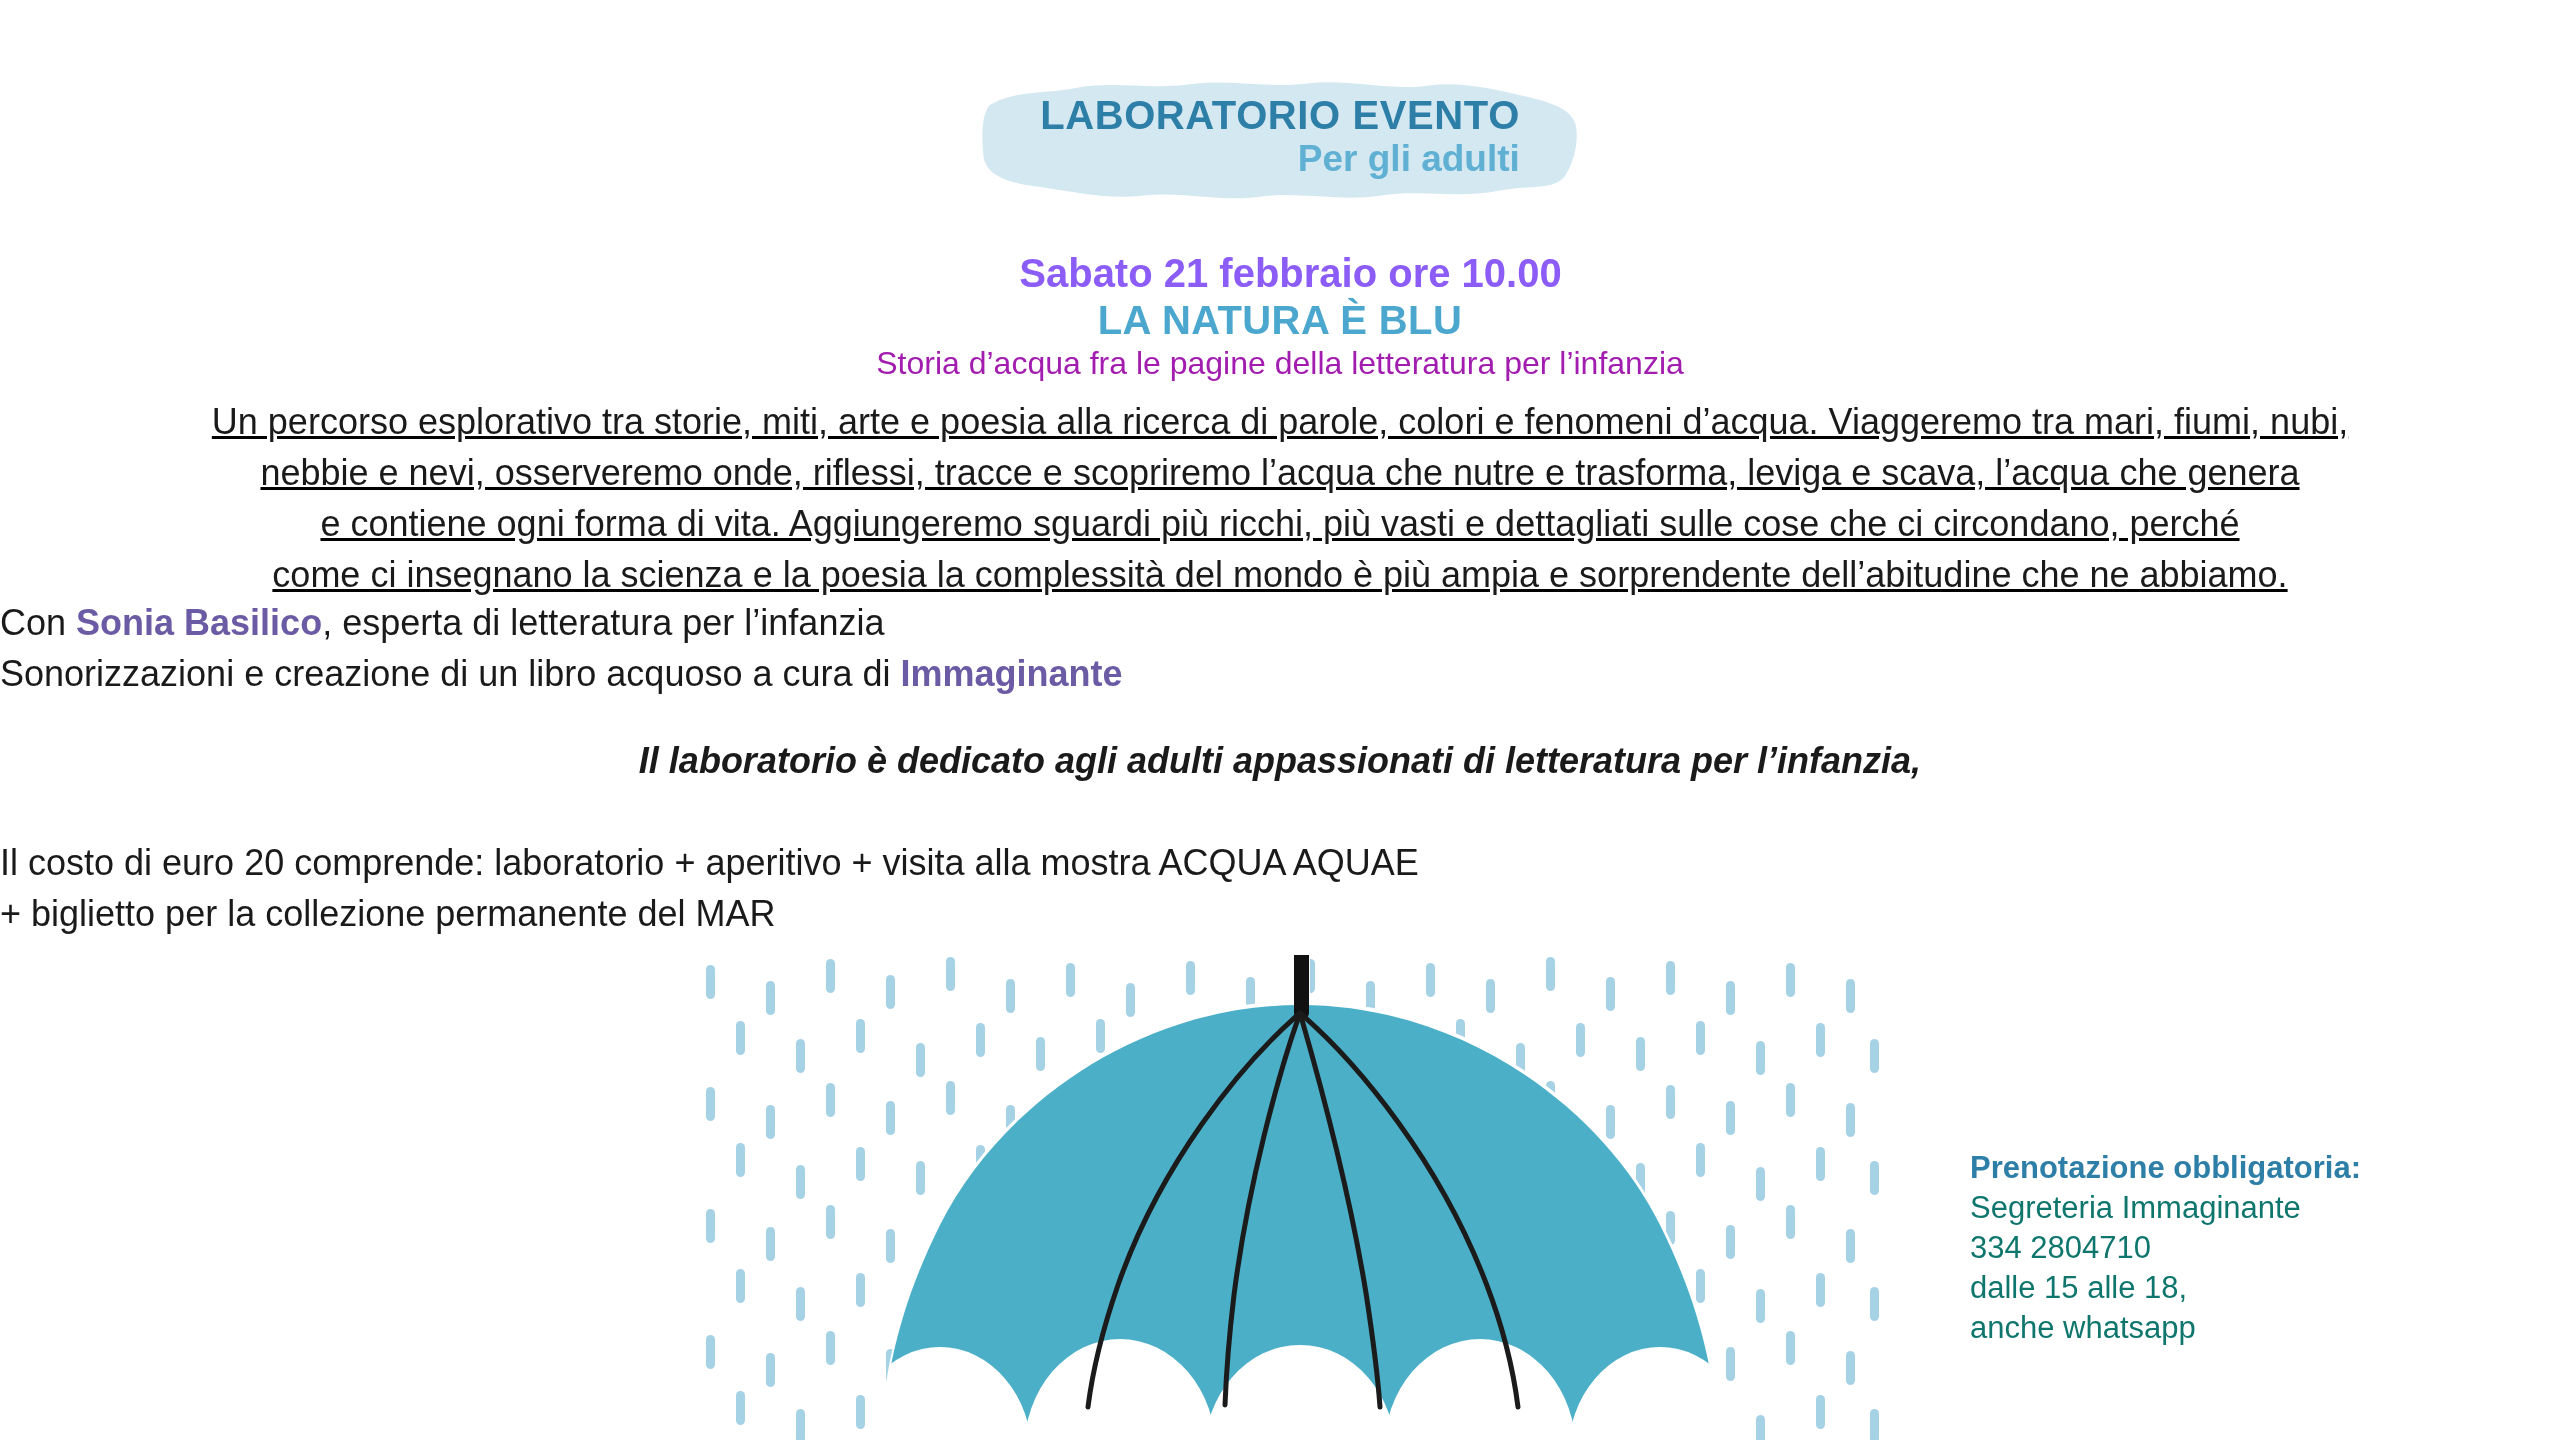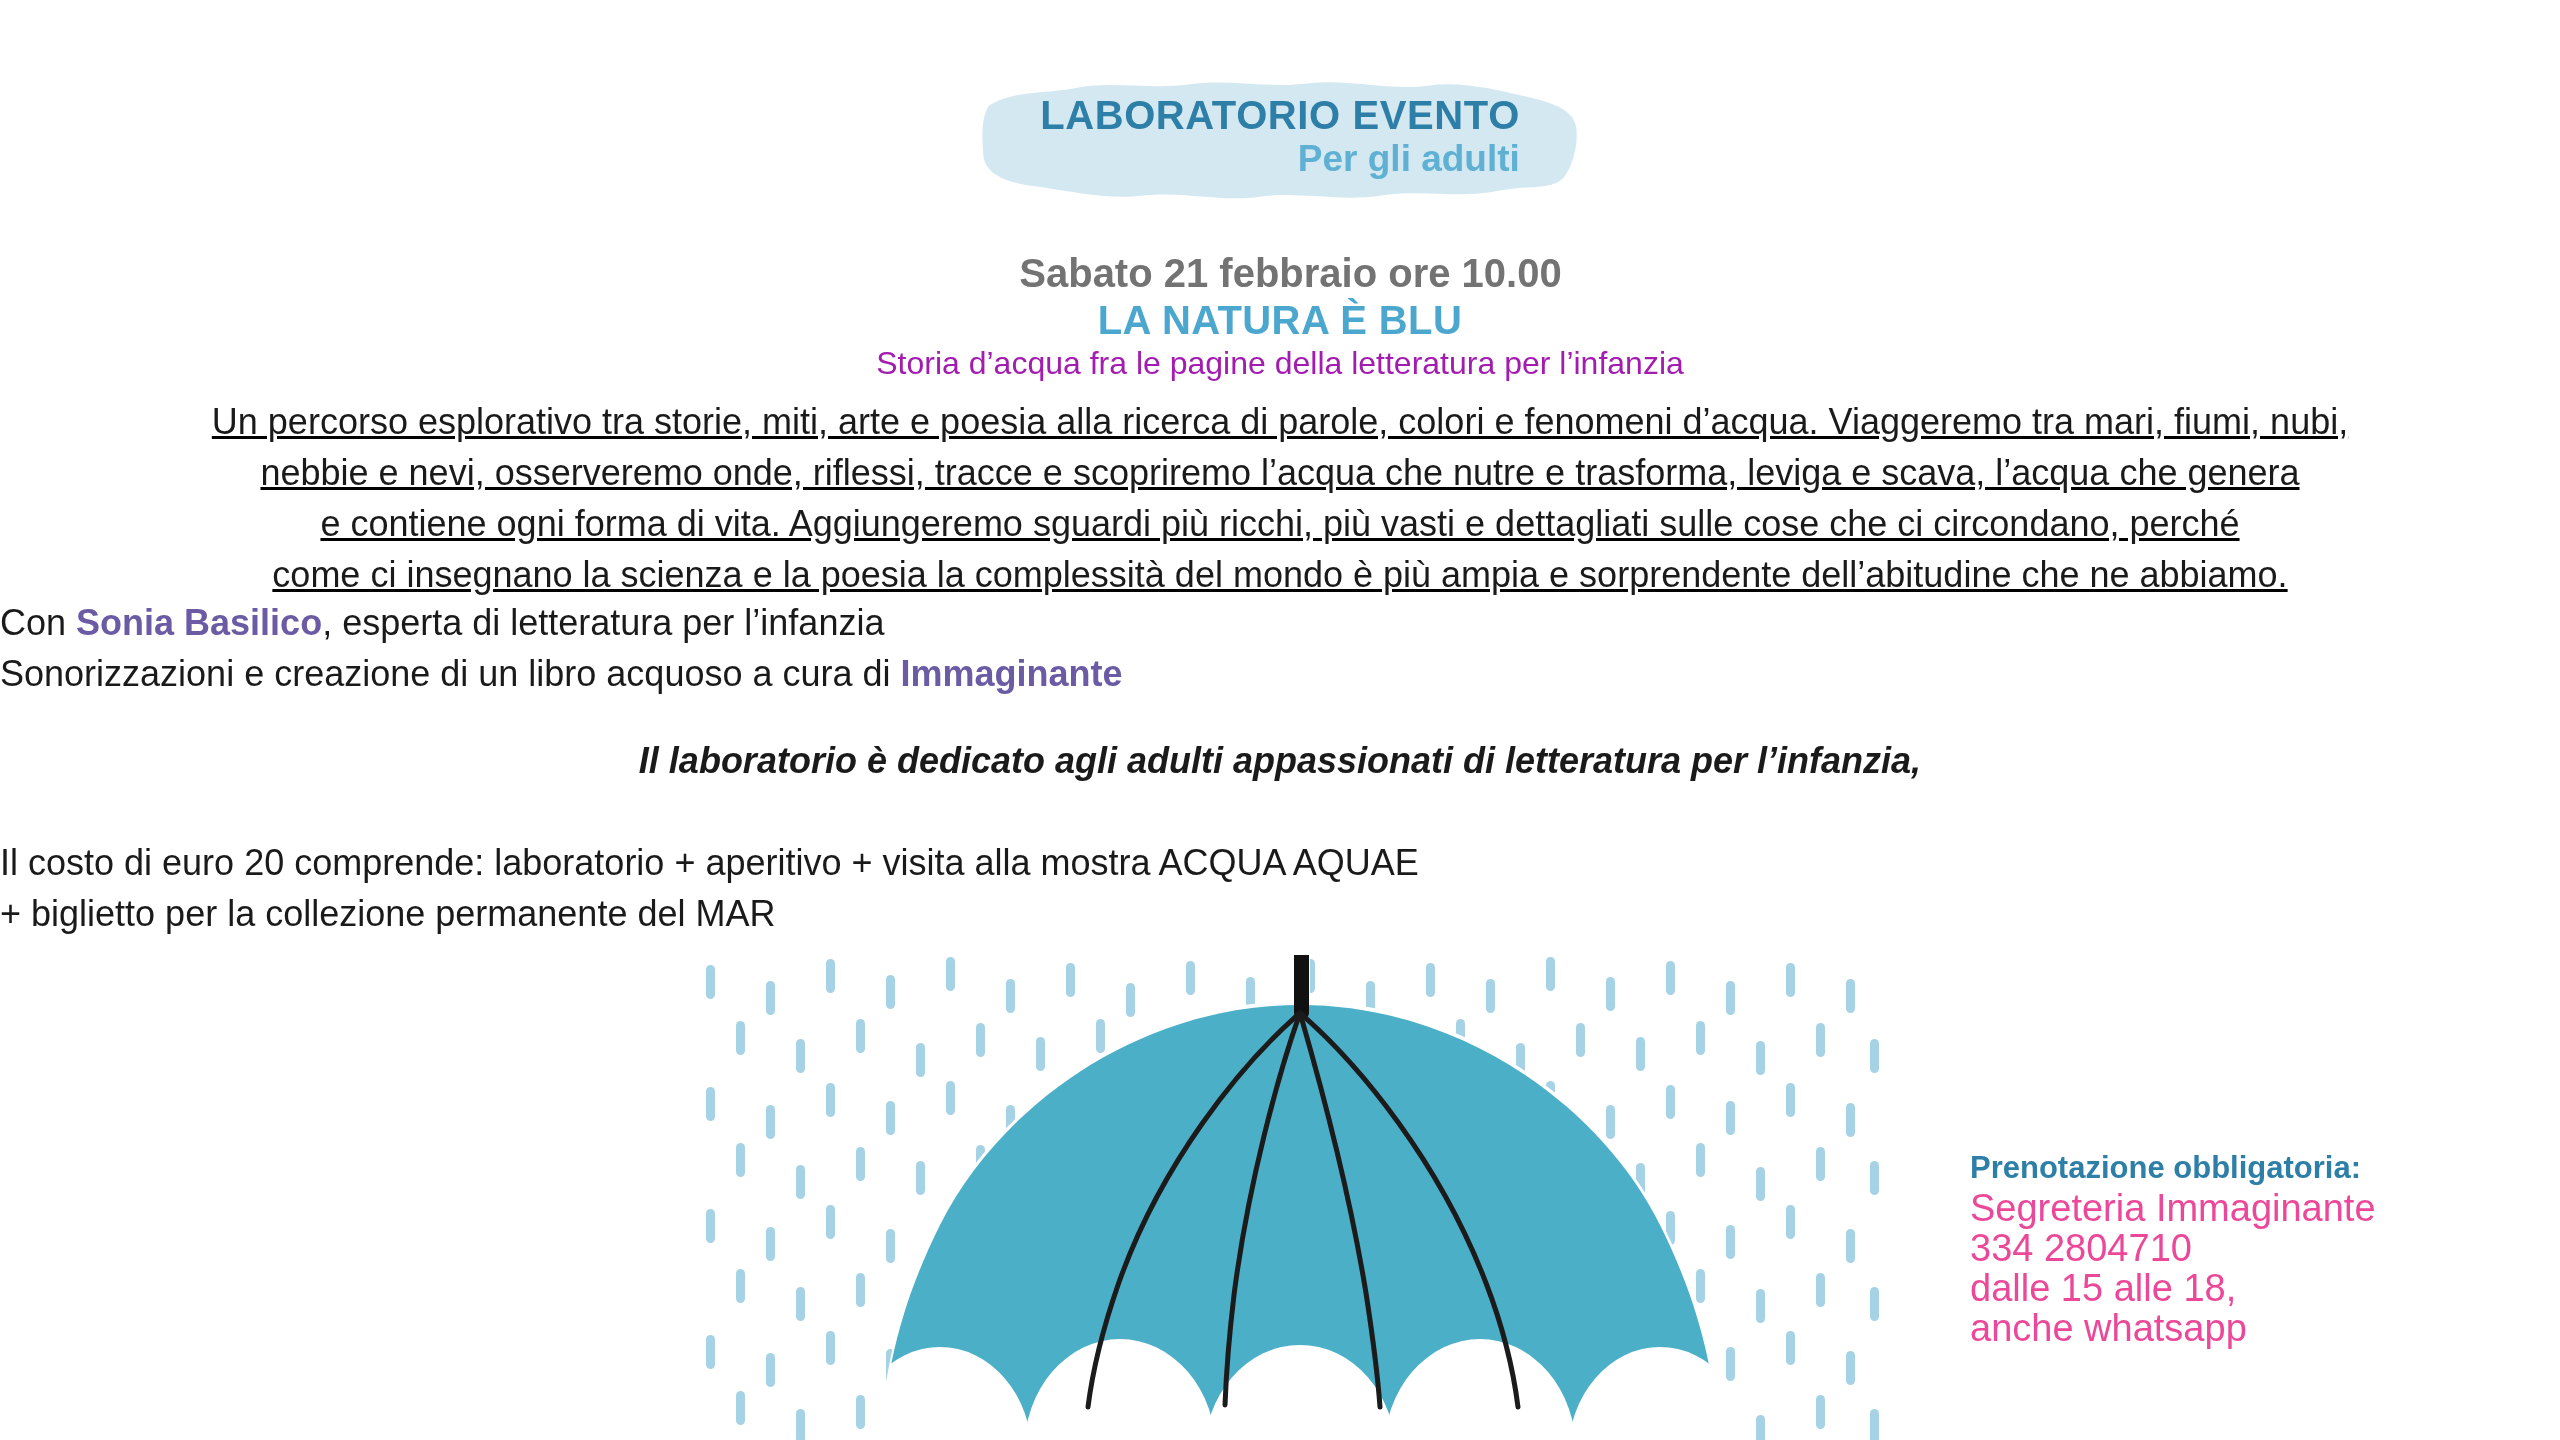--- a/index.html
+++ b/index.html
@@ -60,21 +60,21 @@
   .head-block {
     position: absolute;
     left: 0;
     top: 250px;
     width: 2560px;
     text-align: center;
   }
   .h-date {
     font-size: 40px;
     font-weight: bold;
-    color: #737373;
+    color: #8b5cf6;
     line-height: 1.18;
     white-space: nowrap;
     margin-left: 21px;
   }
   .h-title {
     font-size: 40px;
     font-weight: bold;
     color: #4BA7CE;
     line-height: 1.16;
     letter-spacing: 0.4px;
@@ -162,22 +162,22 @@
     width: 520px;
   }
   .booking-title {
     font-size: 31px;
     font-weight: bold;
     color: #2E7FA8;
     line-height: 40px;
     white-space: nowrap;
   }
   .booking-line {
-    font-size: 38px;
-    color: #ec4899;
+    font-size: 31px;
+    color: #0f766e;
     line-height: 40px;
     white-space: nowrap;
   }
 
   
   .illus {
     position: absolute;
     left: 700px;
     top: 955px;
     width: 1200px;

